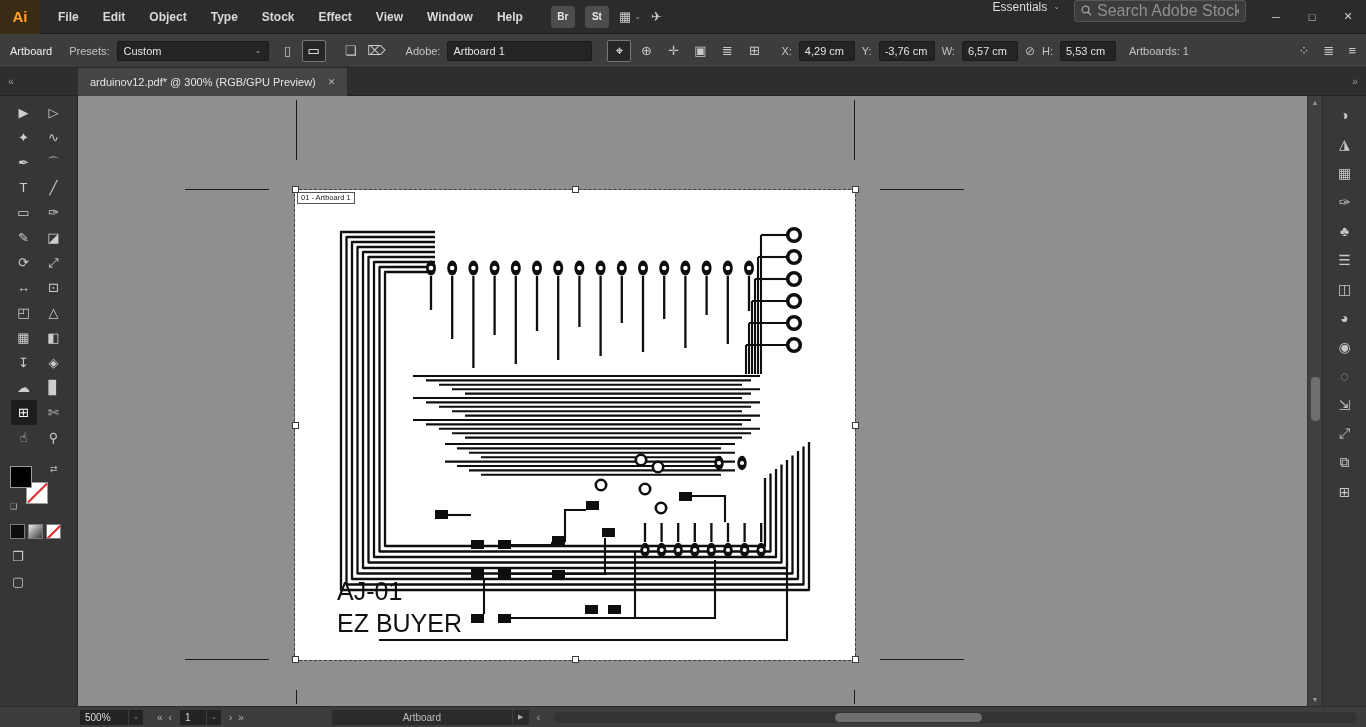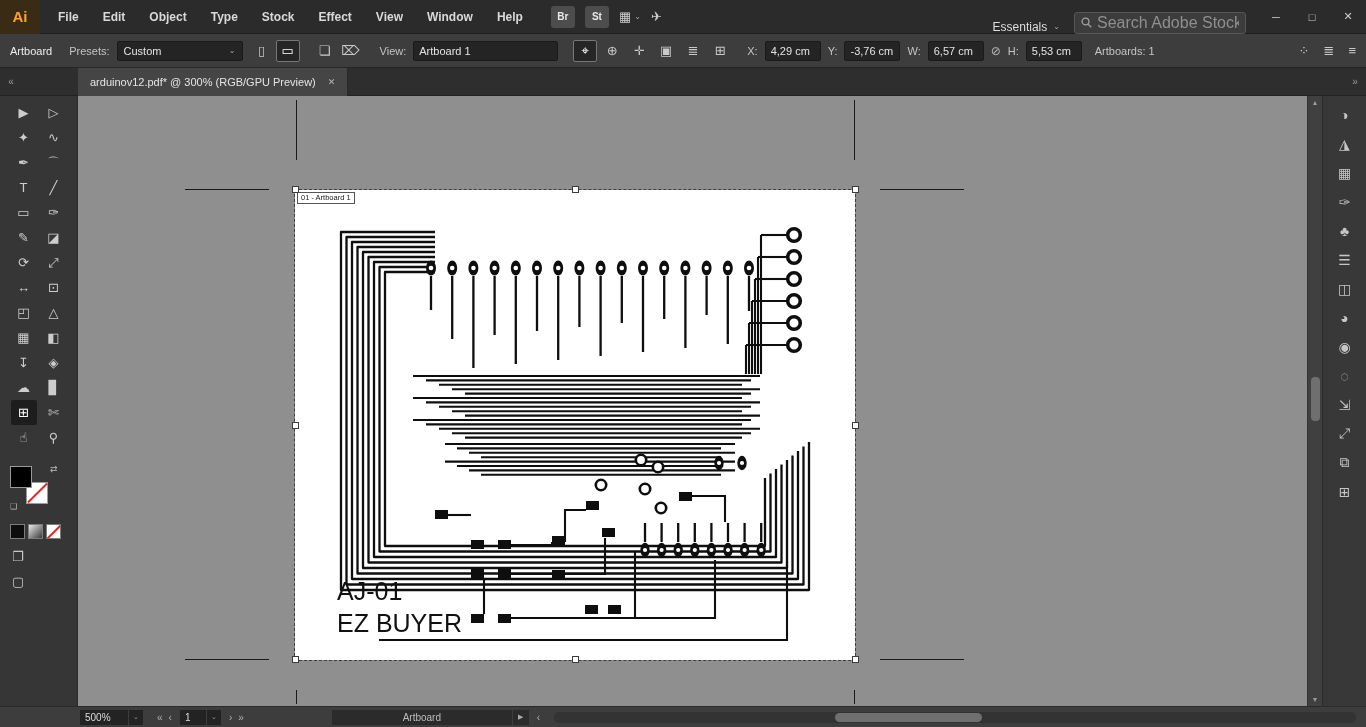--- a/index.html
+++ b/index.html
@@ -8,21 +8,21 @@
 
   
   .menubar{height:34px;background:#2b2b2b;border-bottom:1px solid #1f1f1f;display:flex;align-items:center;}
   .logo{width:40px;height:34px;background:#3a2b15;color:#ffa226;font-weight:bold;font-size:15px;display:flex;align-items:center;justify-content:center;}
   .menus{display:flex;margin-left:6px;font-weight:bold;}
   .menu-item{padding:0 12px;line-height:34px;font-size:12px;color:#d9d9d9;cursor:default;}
   .mb-tools{display:flex;align-items:center;gap:10px;margin-left:16px;}
   .sq-btn{width:24px;height:22px;background:#4d4d4d;border-radius:3px;color:#e8e8e8;font-size:10px;font-weight:bold;display:flex;align-items:center;justify-content:center;}
   .mb-icon{color:#cccccc;font-size:13px;display:flex;align-items:center;gap:3px;}
   .chev{font-size:8px;color:#a5a5a5;}
-  .mb-right{margin-left:auto;display:flex;align-items:flex-end;}
+  .mb-right{margin-left:auto;display:flex;align-items:flex-start;}
   .workspace{display:flex;align-items:center;gap:6px;color:#dddddd;font-size:12px;margin-right:14px;}
   .searchbox{display:flex;align-items:center;width:172px;height:22px;background:#3c3c3c;border:1px solid #565656;border-radius:3px;padding:0 6px;gap:5px;margin-right:12px;}
   .searchbox input{flex:1;background:none;border:none;outline:none;color:#cfcfcf;font-size:16px;font-family:inherit;min-width:0;}
   .searchbox input::placeholder{color:#8f8f8f;}
   .win{display:flex;}
   .win span{width:36px;height:34px;display:flex;align-items:center;justify-content:center;font-size:11px;color:#cfcfcf;}
 
   
   .controlbar{height:34px;background:#3d3d3d;border-bottom:1px solid #262626;display:flex;align-items:center;padding:0 10px;gap:7px;font-size:11px;}
   .cb-strong{color:#ededed;margin-right:10px;}
@@ -135,21 +135,21 @@
       <span>─</span>
       <span>□</span>
       <span>✕</span>
     </span>
   </div>
 </div>
 
 <div class="controlbar">
   <span class="cb-strong">Artboard</span>
   <span class="cb-label">Presets:</span>
-  <span class="dropdown" style="width:126px">
+  <span class="dropdown" style="width:152px">
     <span>Custom</span>
     <span class="chev">⌄</span>
   </span>
   <span style="display:flex;gap:2px">
 
   <span class="tgl">
         <span>▯</span>
       </span>
       <span class="tgl" data-state="selected">
         <span>▭</span>
@@ -157,21 +157,21 @@
     </span>
   <span style="display:flex;gap:2px;margin-left:6px">
 
   <span class="tgl">
         <span>❏</span>
       </span>
       <span class="tgl">
         <span>⌦</span>
       </span>
     </span>
-  <span class="cb-label" style="margin-left:10px">View:</span>
+  <span class="cb-label" style="margin-left:10px">Adobe:</span>
   <input class="cb-input" style="width: 145px;" value="Artboard 1">
   <span style="display:flex;gap:3px;margin-left:8px">
 
   <span class="tgl" data-state="selected">
         <span>⌖</span>
       </span>
       <span class="tgl">
         <span>⊕</span>
       </span>
       <span class="tgl">

